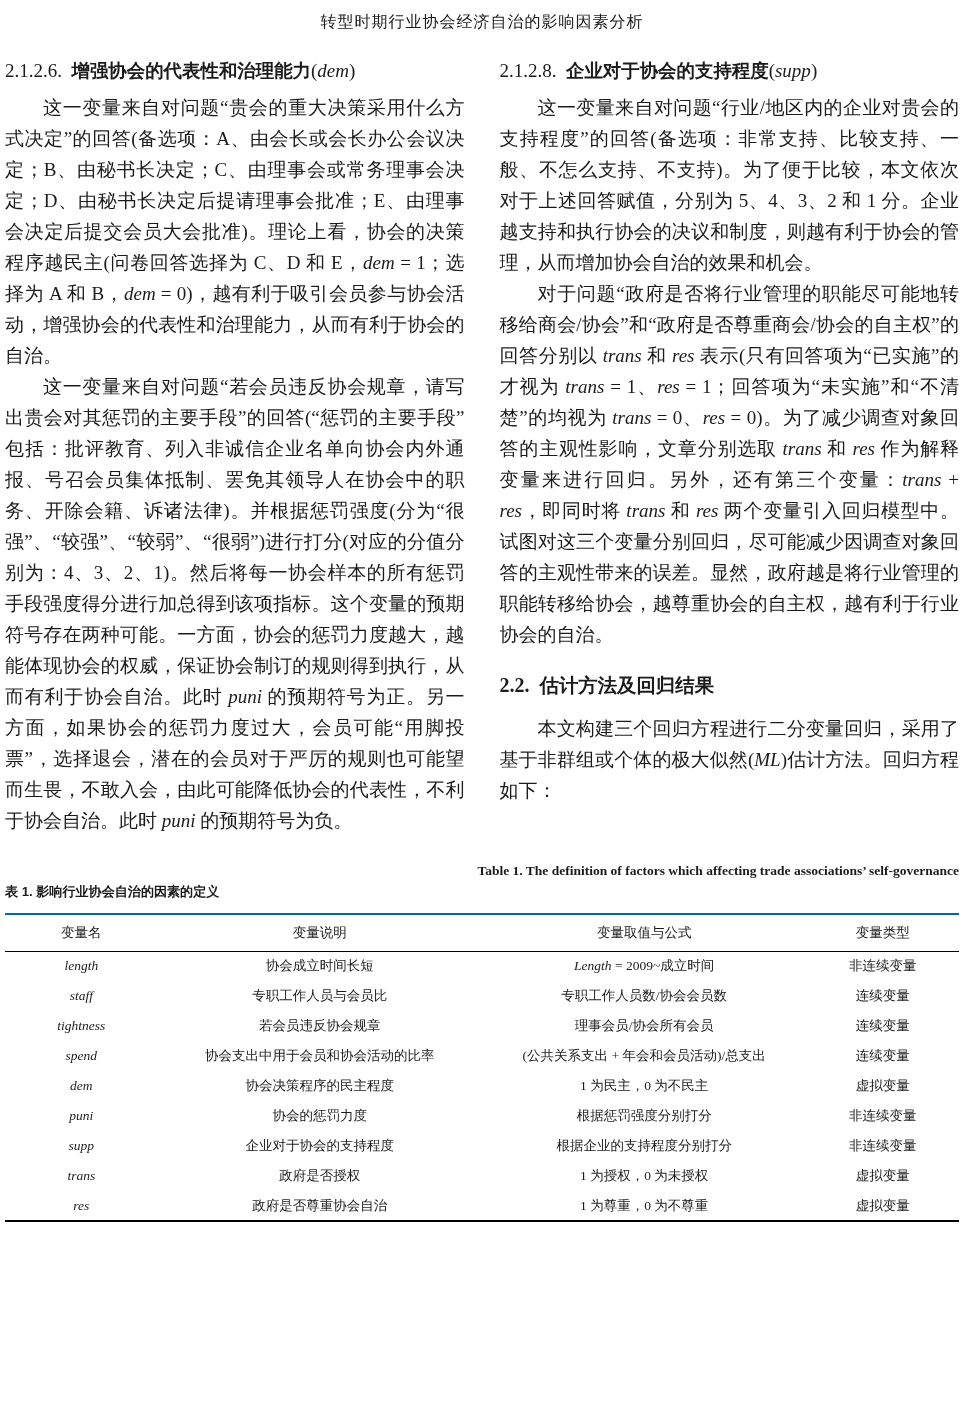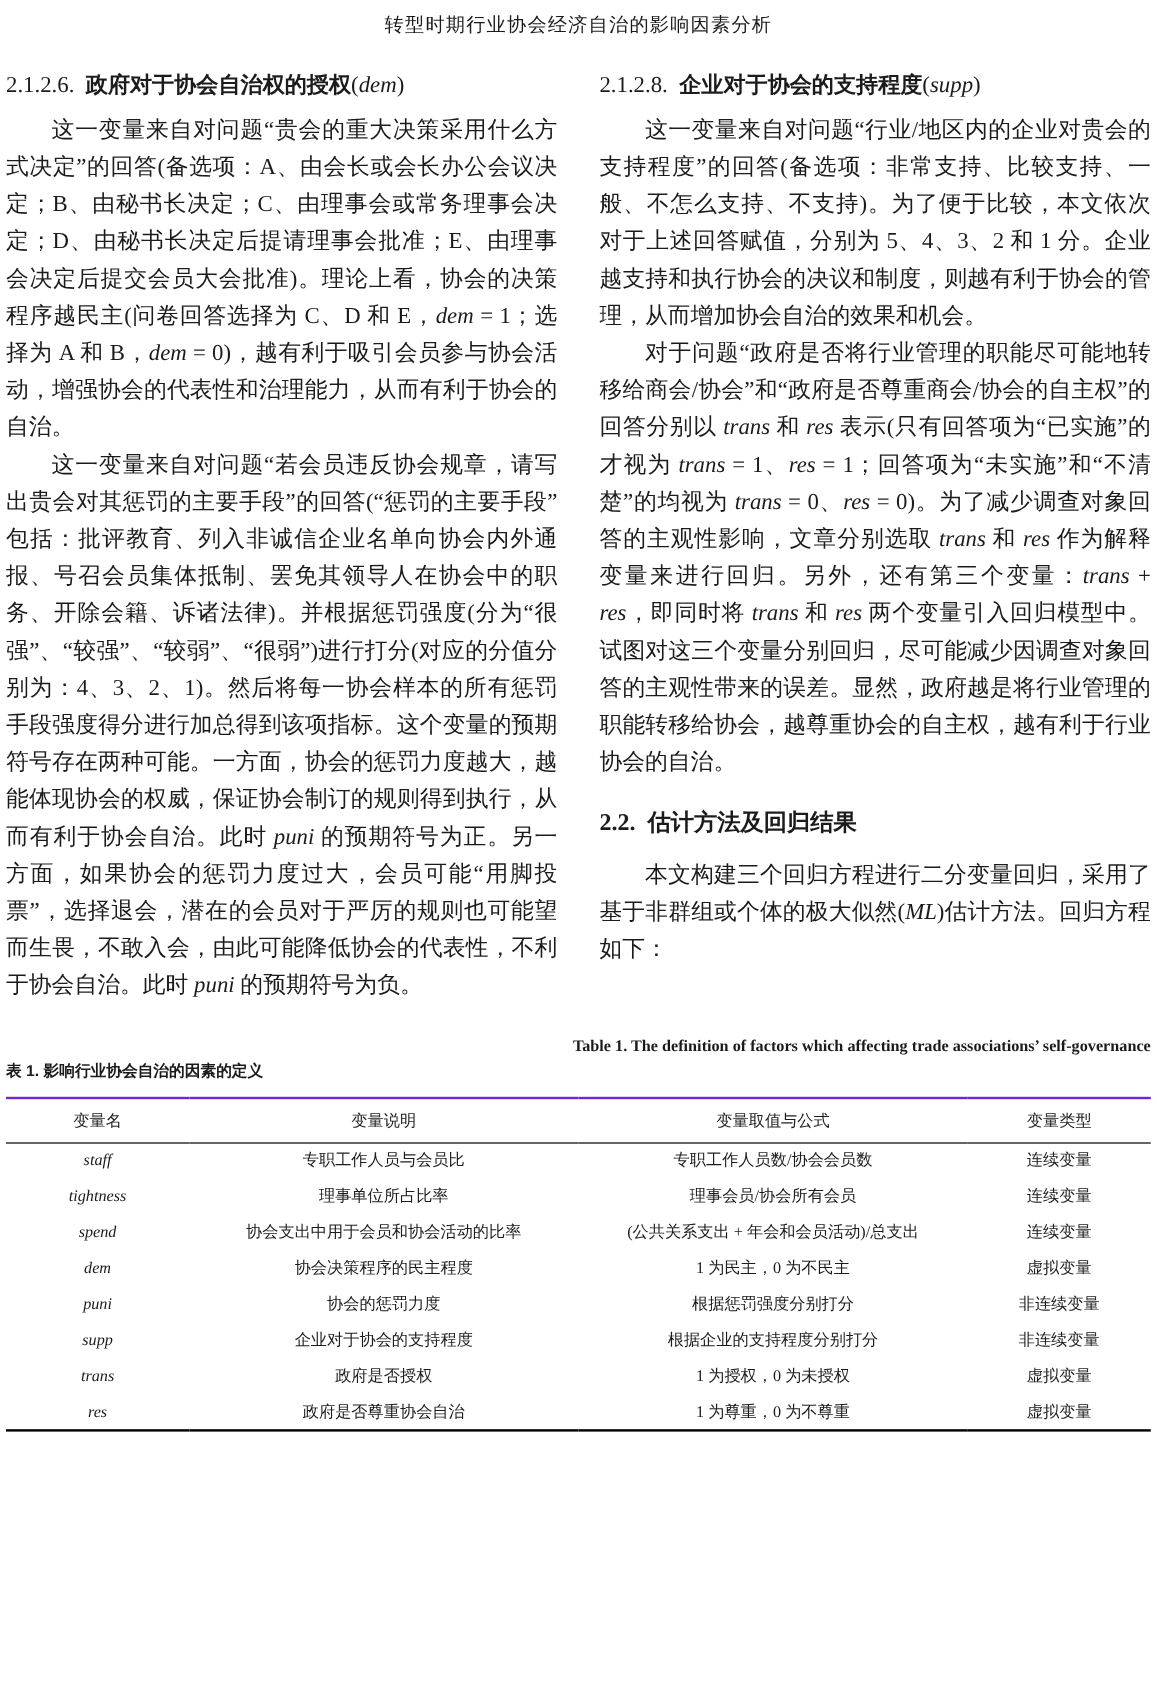--- a/index.html
+++ b/index.html
@@ -33,21 +33,21 @@
   i,.it{font-style:italic;}
 
   .tablewrap{margin-top:24px;}
   .tbl-title{text-align:right;font-weight:bold;font-size:13.5px;line-height:21px;margin:0;}
   .tbl-title-cn{font-size:13.5px;line-height:21px;margin:0;}
   table.def{
     width:100%;border-collapse:collapse;margin-top:11px;
     font-size:13.5px;
   }
   table.def thead tr{
-    border-top:2px solid #6d28d9;border-bottom:1px solid #000;
+    border-top:2px solid #0369a1;border-bottom:1px solid #000;
     height:37px;
   }
   table.def tbody{border-bottom:2px solid #000;}
   table.def tbody tr{height:30px;}
   table.def th{font-weight:normal;text-align:center;padding:0 4px;}
   table.def td{text-align:center;padding:0 4px;}
   .c-name{width:16%;}
   .c-desc{width:34%;}
   .c-formula{width:34%;}
   .c-type{width:16%;}
@@ -62,21 +62,21 @@
 </head>
 <body>
 
 <div class="page">
 
   <div class="doc-title">转型时期行业协会经济自治的影响因素分析</div>
 
   <div class="columns">
 
     <div class="col">
-      <div class="sec first"><span>2.1.2.6.&nbsp; </span><span class="hei">政府对于协会自治权的授权</span><span>(</span><span class="it">dem</span><span>)</span></div>
+      <div class="sec first"><span>2.1.2.6.&nbsp; </span><span class="hei">增强协会的代表性和治理能力</span><span>(</span><span class="it">dem</span><span>)</span></div>
       <p class="para"><span>这一变量来自对问题“贵会的重大决策采用什么方式决定”的回答(备选项：A、由会长或会长办公会议决定；B、由秘书长决定；C、由理事会或常务理事会决定；D、由秘书长决定后提请理事会批准；E、由理事会决定后提交会员大会批准)。理论上看，协会的决策程序越民主(问卷回答选择为 C、D 和 E，</span><span class="it">dem</span><span> = 1；选择为 A 和 B，</span><span class="it">dem</span><span> = 0)，越有利于吸引会员参与协会活动，增强协会的代表性和治理能力，从而有利于协会的自治。</span></p>
       <p class="para"><span>这一变量来自对问题“若会员违反协会规章，请写出贵会对其惩罚的主要手段”的回答(“惩罚的主要手段”包括：批评教育、列入非诚信企业名单向协会内外通报、号召会员集体抵制、罢免其领导人在协会中的职务、开除会籍、诉诸法律)。并根据惩罚强度(分为“很强”、“较强”、“较弱”、“很弱”)进行打分(对应的分值分别为：4、3、2、1)。然后将每一协会样本的所有惩罚手段强度得分进行加总得到该项指标。这个变量的预期符号存在两种可能。一方面，协会的惩罚力度越大，越能体现协会的权威，保证协会制订的规则得到执行，从而有利于协会自治。此时 </span><span class="it">puni</span><span> 的预期符号为正。另一方面，如果协会的惩罚力度过大，会员可能“用脚投票”，选择退会，潜在的会员对于严厉的规则也可能望而生畏，不敢入会，由此可能降低协会的代表性，不利于协会自治。此时 </span><span class="it">puni</span><span> 的预期符号为负。</span></p>
     </div>
 
     <div class="col">
       <div class="sec first"><span>2.1.2.8.&nbsp; </span><span class="hei">企业对于协会的支持程度</span><span>(</span><span class="it">supp</span><span>)</span></div>
       <p class="para"><span>这一变量来自对问题“行业/地区内的企业对贵会的支持程度”的回答(备选项：非常支持、比较支持、一般、不怎么支持、不支持)。为了便于比较，本文依次对于上述回答赋值，分别为 5、4、3、2 和 1 分。企业越支持和执行协会的决议和制度，则越有利于协会的管理，从而增加协会自治的效果和机会。</span></p>
       <p class="para"><span>对于问题“政府是否将行业管理的职能尽可能地转移给商会/协会”和“政府是否尊重商会/协会的自主权”的回答分别以 </span><span class="it">trans</span><span> 和 </span><span class="it">res</span><span> 表示(只有回答项为“已实施”的才视为 </span><span class="it">trans</span><span> = 1、</span><span class="it">res</span><span> = 1；回答项为“未实施”和“不清楚”的均视为 </span><span class="it">trans</span><span> = 0、</span><span class="it">res</span><span> = 0)。为了减少调查对象回答的主观性影响，文章分别选取 </span><span class="it">trans</span><span> 和 </span><span class="it">res</span><span> 作为解释变量来进行回归。另外，还有第三个变量：</span><span class="it">trans</span><span> + </span><span class="it">res</span><span>，即同时将 </span><span class="it">trans</span><span> 和 </span><span class="it">res</span><span> 两个变量引入回归模型中。试图对这三个变量分别回归，尽可能减少因调查对象回答的主观性带来的误差。显然，政府越是将行业管理的职能转移给协会，越尊重协会的自主权，越有利于行业协会的自治。</span></p>
       <div class="sec sec22"><span class="sb">2.2.&nbsp; </span><span class="hei">估计方法及回归结果</span></div>
       <p class="para"><span>本文构建三个回归方程进行二分变量回归，采用了基于非群组或个体的极大似然(</span><span class="it">ML</span><span>)估计方法。回归方程如下：</span></p>
@@ -92,28 +92,34 @@
       <thead>
         <tr>
           <th class="c-name">变量名</th>
           <th class="c-desc">变量说明</th>
           <th class="c-formula">变量取值与公式</th>
           <th class="c-type">变量类型</th>
         </tr>
       </thead>
       <tbody>
         <tr>
+          <td class="varname">length</td>
+          <td>协会成立时间长短</td>
+          <td><span class="it">Length</span><span> = 2009~成立时间</span></td>
+          <td>非连续变量</td>
+        </tr>
+        <tr>
           <td class="varname">staff</td>
           <td>专职工作人员与会员比</td>
           <td><span>专职工作人员数/协会会员数</span></td>
           <td>连续变量</td>
         </tr>
         <tr>
           <td class="varname">tightness</td>
-          <td>理事单位所占比率</td>
+          <td>若会员违反协会规章</td>
           <td><span>理事会员/协会所有会员</span></td>
           <td>连续变量</td>
         </tr>
         <tr>
           <td class="varname">spend</td>
           <td>协会支出中用于会员和协会活动的比率</td>
           <td><span>(公共关系支出 + 年会和会员活动)/总支出</span></td>
           <td>连续变量</td>
         </tr>
         <tr>

